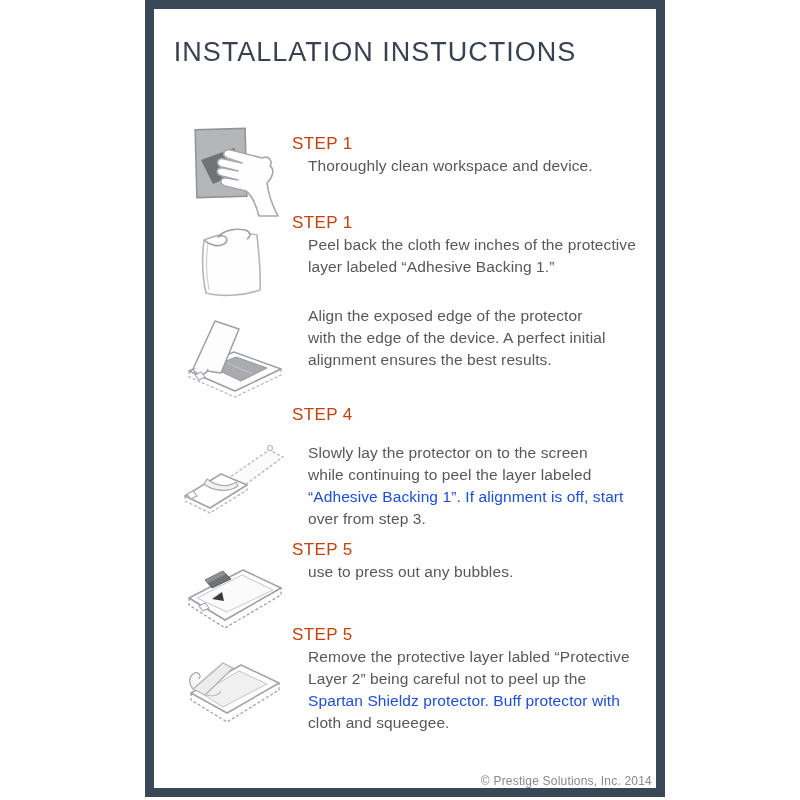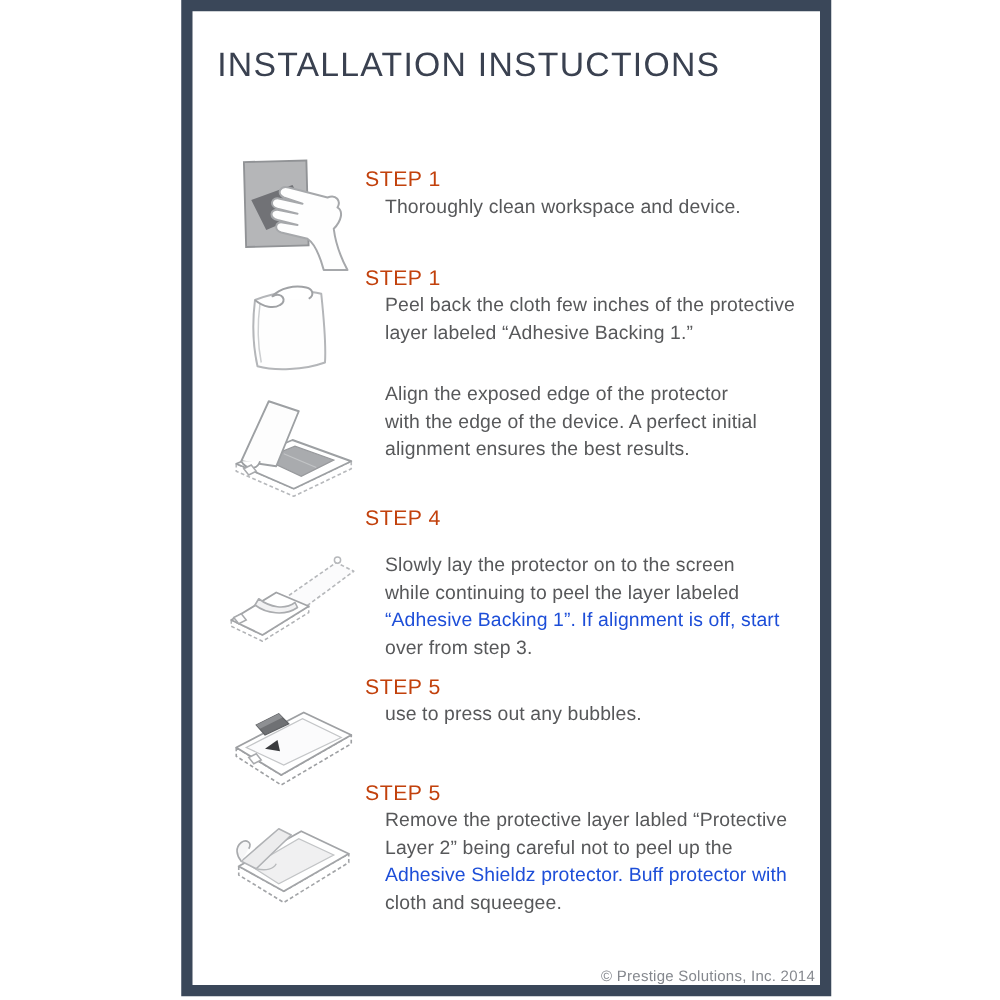--- a/index.html
+++ b/index.html
@@ -148,21 +148,21 @@
         <polygon points="14,46 44,20 54,25 26,52" fill="#ececed" stroke="#b0b2b5" stroke-width="1.3" stroke-linejoin="round"></polygon>
         <path d="M 14,46 C 10,41 9,35 14,31 C 18,28 23,31 20,36" fill="#f6f6f7" stroke="#a8aaad" stroke-width="1.3"></path>
         <path d="M 26,52 C 34,54 40,52 42,48" fill="none" stroke="#b8babc" stroke-width="1.1"></path>
       </svg>
     </div>
     <div class="step-text">
       <div class="step-title">STEP 5</div>
       <div class="step-lines">
         <div class="line">Remove the protective layer labled “Protective</div>
         <div class="line">Layer 2” being careful not to peel up the</div>
-        <div class="line muted">Adhesive Shieldz protector. Buff protector with</div>
+        <div class="line muted">Spartan Shieldz protector. Buff protector with</div>
         <div class="line">cloth and squeegee.</div>
       </div>
     </div>
   </div>
 
   <div class="footer">© Prestige Solutions, Inc. 2014</div>
 
 </div>
 
 </body></html>

